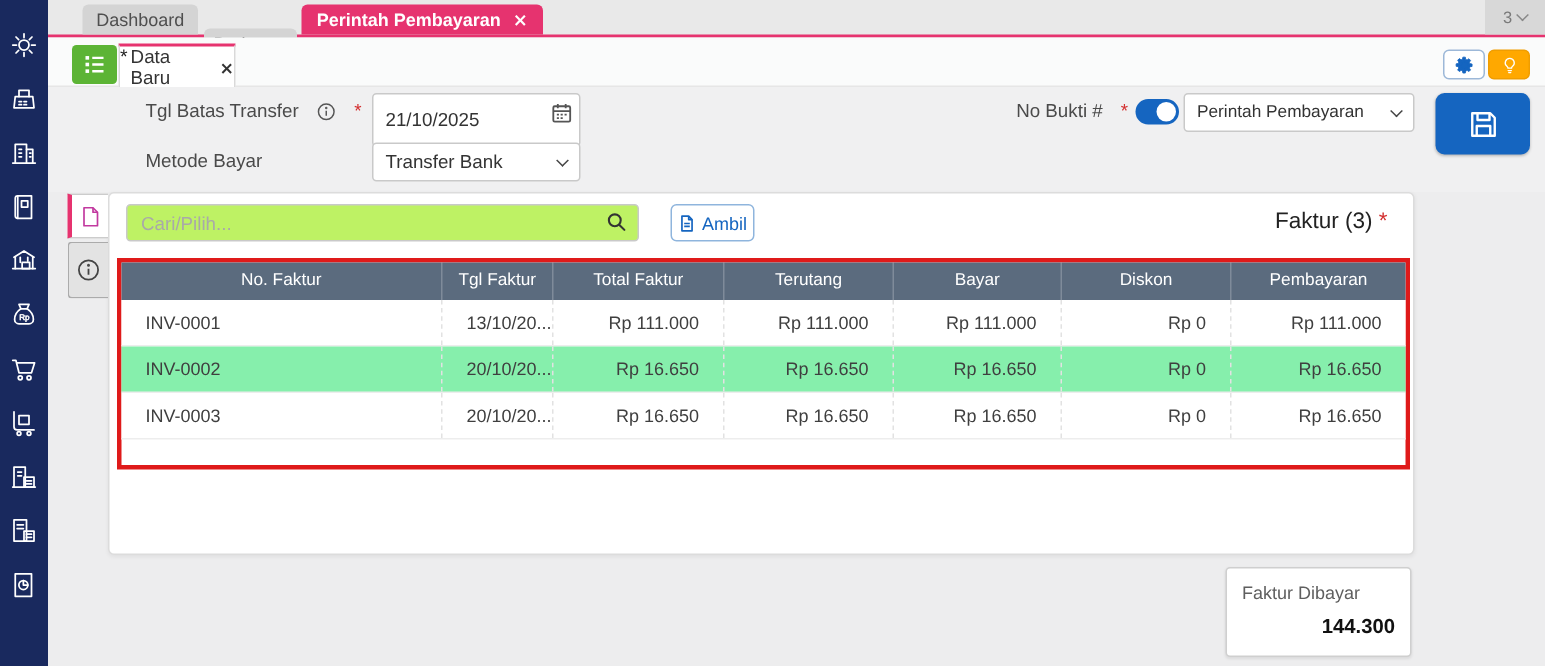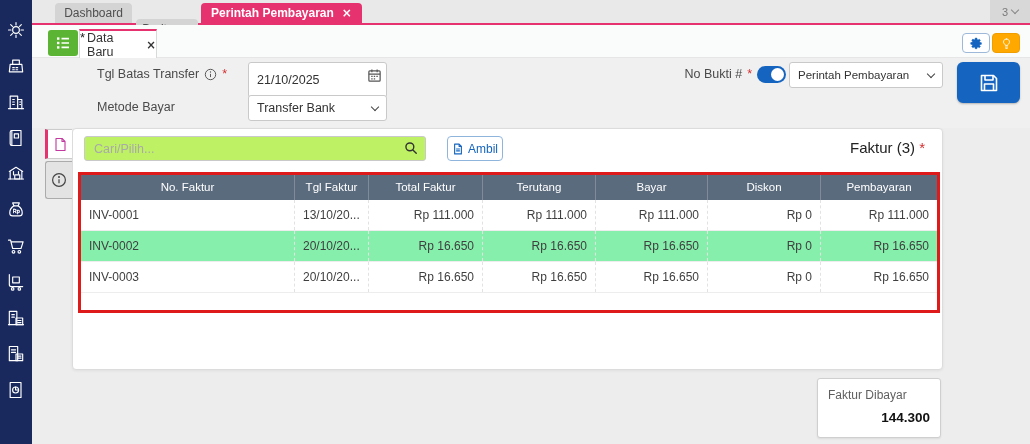--- a/index.html
+++ b/index.html
@@ -41,21 +41,21 @@
   .dirty { font-size:13px; color:#222; align-self:flex-start; line-height:14px; margin-right:-5px; }
   .doc-tab .tab-x { color:#333; font-size:11.5px; }
   .mini-btn { top:33px; height:20px; border-radius:4px; display:flex; align-items:center; justify-content:center; cursor:pointer; }
   .gear-btn { left:962px; width:28px; background:#fff; border:1px solid #9db8d8; }
   .bulb-btn { left:992px; width:28px; background:#ffa800; border:1px solid #f09d00; }
   .gear-btn svg { width:13px; height:13px; stroke:#1565c0; fill:#1565c0; stroke-width:1; }
   .bulb-btn svg { width:13px; height:13px; stroke:#fff; fill:none; stroke-width:1.6; stroke-linecap:round; }
 
   
   .form-area { left:32px; top:58px; width:998px; height:70px; background:#f0f0f1; }
-  .flabel { position:absolute; font-size:12.5px; color:#4a4a4a; white-space:nowrap; display:flex; align-items:center; gap:5px; }
+  .flabel { position:absolute; font-size:12.5px; color:#4a4a4a; white-space:nowrap; display:flex; align-items:center; gap:12px; }
   .req { color:#d32f2f; font-size:12.5px; }
   .info-ic svg { width:13px; height:13px; stroke:#555; fill:none; stroke-width:1.2; display:block; }
   .tinput { position:absolute; height:36px; background:#fff; border:1px solid #c9c9c9; border-radius:3px;
     font-size:12.5px; color:#333; padding:0 26px 0 8px; font-family:"Liberation Sans",sans-serif; }
   .fake-select { position:absolute; height:26px; background:#fff; border:1px solid #c9c9c9; border-radius:3px;
     display:flex; align-items:center; padding:0 8px; font-size:12.5px; color:#333; cursor:pointer; }
   .fake-select .chev { margin-left:auto; border-color:#444; }
   .cal-ic { position:absolute; cursor:pointer; }
   .cal-ic svg { width:15px; height:15px; stroke:#555; fill:none; stroke-width:1.3; display:block; }
   .toggle { left:757px; top:66px; width:29px; height:17px; border-radius:9px; background:#1565c0; cursor:pointer; }
@@ -91,21 +91,21 @@
   
   .tbl { left:78px; top:172px; width:862px; height:141px; border:3px solid #df1a1a; background:#fff; }
   .tbl-head { display:grid; grid-template-columns:213px 74px 114px 113px 112px 113px 117px;
     background:#5b6b7e; height:25px; }
   .th { font-size:11.5px; color:#fff; text-align:center; line-height:25px; border-left:1px solid rgba(255,255,255,.22);
     overflow:hidden; white-space:nowrap; }
   .th:first-child { border-left:none; }
   .tr { display:grid; grid-template-columns:213px 74px 114px 113px 112px 113px 117px;
     height:31px; border-bottom:1px solid #ededed; cursor:pointer; background:#fff; }
   .tr.alt { background:#86efac; }
-  .td { font-size:12px; color:#3f3f3f; line-height:30px; padding:0 8px; white-space:nowrap; overflow:hidden;
+  .td { font-size:12px; color:#3f3f3f; line-height:30px; padding:0 16px; white-space:nowrap; overflow:hidden;
     border-left:1px dashed #e2e2e2; }
   .td:first-child { border-left:none; }
   .td.num { text-align:right; }
 
   
   .sum-card { left:817px; top:378px; width:124px; height:60px; background:#fff; border:1px solid #cfcfcf;
     border-radius:3px; box-shadow:0 1px 2px rgba(0,0,0,.08); padding:9px 10px; }
   .sum-label { font-size:12px; color:#5f5f5f; }
   .sum-value { font-size:13.5px; font-weight:bold; color:#111; text-align:right; margin-top:8px; }
 </style>

